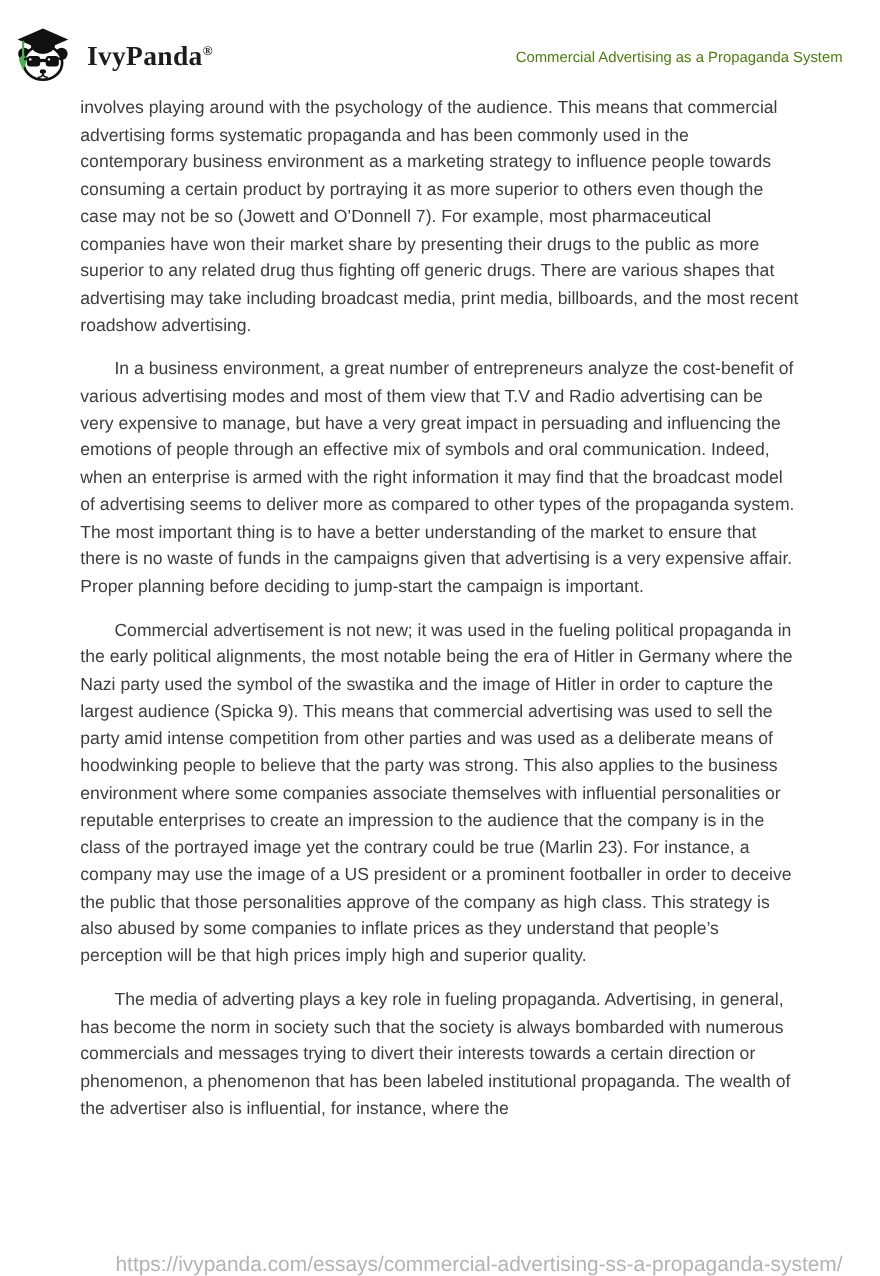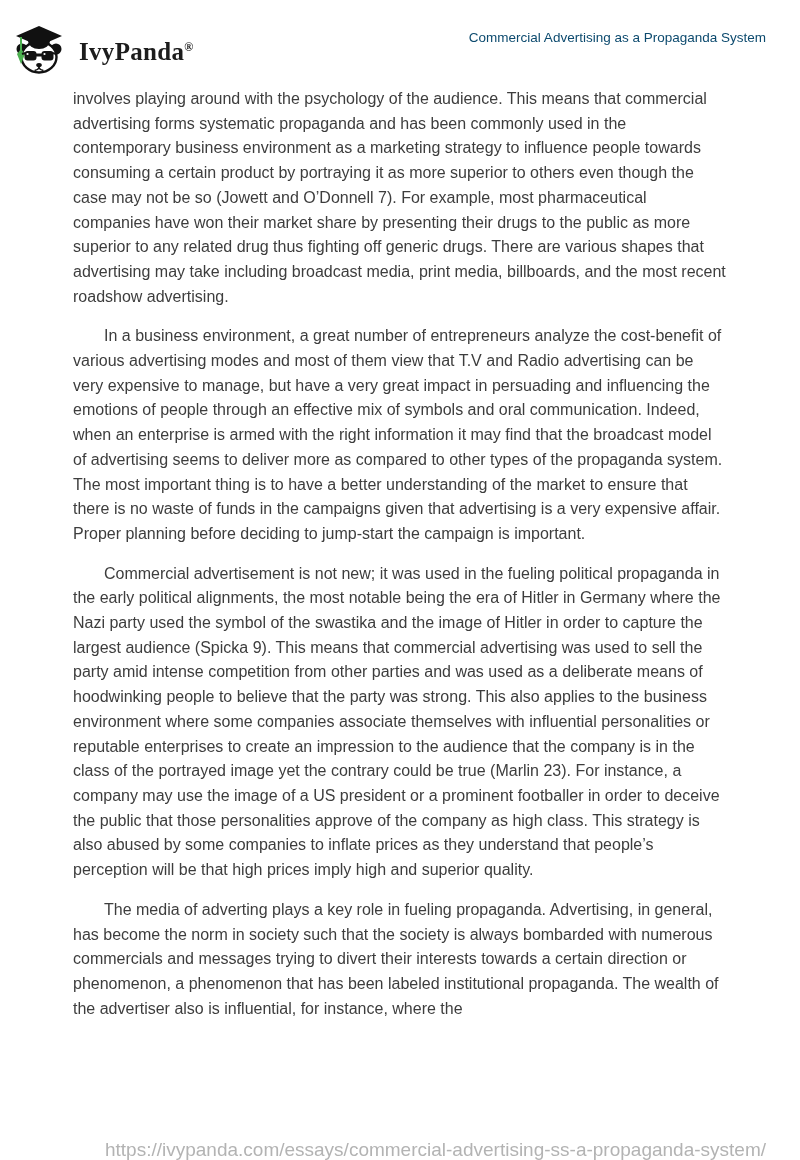--- a/index.html
+++ b/index.html
@@ -39,24 +39,24 @@
     line-height: 1;
     padding-top: 4px;
   }
   .brand-name sup {
     font-size: 12px;
     vertical-align: super;
     line-height: 0;
   }
   .doc-title {
     position: absolute;
-    top: 14px;
+    top: 28px;
     right: 34px;
     font-size: 13.5px;
-    color: #0c4a6e;
+    color: #4d7c0f;
   }
   
   .essay {
     position: absolute;
     left: 73px;
     top: 71px;
     width: 654px;
     font-size: 16px;
     line-height: 24.7px;
     color: #3d3d3d;

